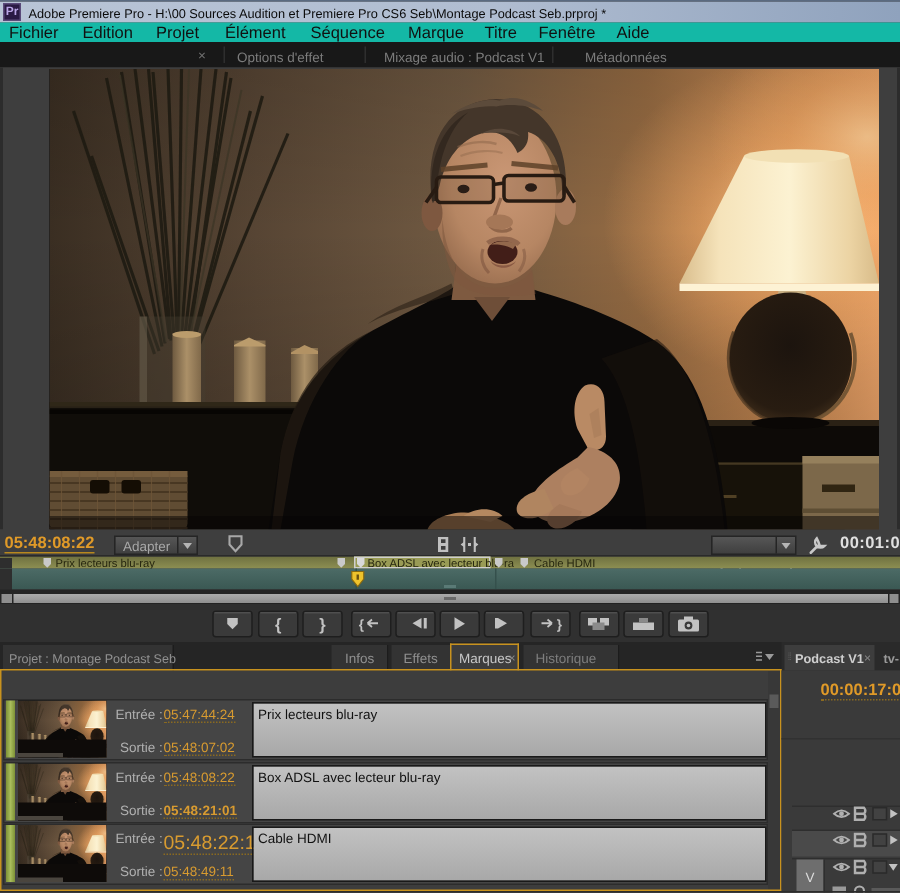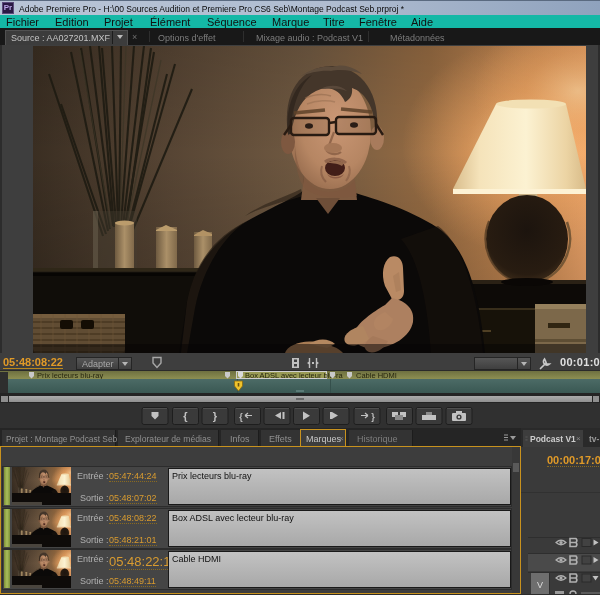--- a/index.html
+++ b/index.html
@@ -22,25 +22,20 @@
   <span class="abs" style="left:104px;top:1px;font-size:11px;color:#111;">Projet</span>
   <span class="abs" style="left:150px;top:1px;font-size:11px;color:#111;">Élément</span>
   <span class="abs" style="left:207px;top:1px;font-size:11px;color:#111;">Séquence</span>
   <span class="abs" style="left:272px;top:1px;font-size:11px;color:#111;">Marque</span>
   <span class="abs" style="left:323px;top:1px;font-size:11px;color:#111;">Titre</span>
   <span class="abs" style="left:359px;top:1px;font-size:11px;color:#111;">Fenêtre</span>
   <span class="abs" style="left:411px;top:1px;font-size:11px;color:#111;">Aide</span>
 </div>
 
 <div class="abs" style="left:0;top:28px;width:600px;height:17px;background:#181818;">
-  <div class="abs" style="left:5px;top:2px;width:123px;height:15px;background:#3c3c3c;border:1px solid #515151;border-bottom:none;box-sizing:border-box;">
-    <span class="abs" style="left:5px;top:2px;font-size:9px;color:#c4c4c4;white-space:nowrap;">Source : AA027201.MXF</span>
-    <span class="abs" style="left:106px;top:0;width:1px;height:13px;background:#1c1c1c;"></span>
-    <span class="abs" style="left:111px;top:4px;width:0;height:0;border-left:3.5px solid transparent;border-right:3.5px solid transparent;border-top:4px solid #bbb;"></span>
-  </div>
   <span class="abs" style="left:132px;top:4px;font-size:9px;color:#6f6f6f;">×</span>
   <span class="abs" style="left:149px;top:3px;width:1px;height:11px;background:#2e2e2e;"></span>
   <span class="abs" style="left:158px;top:5px;font-size:9px;color:#7c7c7c;">Options d'effet</span>
   <span class="abs" style="left:243px;top:3px;width:1px;height:11px;background:#2e2e2e;"></span>
   <span class="abs" style="left:256px;top:5px;font-size:9px;color:#7c7c7c;">Mixage audio : Podcast V1</span>
   <span class="abs" style="left:368px;top:3px;width:1px;height:11px;background:#2e2e2e;"></span>
   <span class="abs" style="left:390px;top:5px;font-size:9px;color:#7c7c7c;">Métadonnées</span>
 </div>
 
 <div class="abs" style="left:0;top:45px;width:600px;height:308px;background:#3e3e3e;border-left:2px solid #2c2c2c;border-right:2px solid #2c2c2c;box-sizing:border-box;">
@@ -371,23 +366,20 @@
           <circle cx="459" cy="14" r="1.2" fill="#c2c2c2"></circle>
         </g>
   </g>
 </svg>
 </div>
 
 <div class="abs" style="left:0;top:428px;width:600px;height:19px;background:#252525;">
 <div class="abs" style="left:2px;top:2px;width:113px;height:31px;background:#333;border-right:1px solid #1c1c1c;">
     <span class="abs" style="left:4px;top:4px;font-size:8.4px;color:#909090;white-space:nowrap;">Projet : Montage Podcast Seb</span>
   </div>
-  <div class="abs" style="left:118px;top:2px;width:100px;height:17px;background:#333;border-right:1px solid #1c1c1c;">
-    <span class="abs" style="left:7px;top:4px;font-size:8.6px;color:#909090;white-space:nowrap;">Explorateur de médias</span>
-  </div>
   <div class="abs" style="left:221px;top:2px;width:37px;height:17px;background:#333;border-right:1px solid #1c1c1c;">
     <span class="abs" style="left:9px;top:4px;font-size:9px;color:#909090;">Infos</span>
   </div>
   <div class="abs" style="left:261px;top:2px;width:39px;height:17px;background:#333;border-right:1px solid #1c1c1c;padding-left:36px;">
     <span class="abs" style="left:8px;top:4px;font-size:9px;color:#909090;">Effets</span>
   </div>
   <div class="abs" style="left:300px;top:1px;width:46px;height:18px;background:#3d3d3d;border:1px solid #c8921e;border-bottom:none;box-sizing:border-box;">
     <span class="abs" style="left:5px;top:4px;font-size:9px;color:#c8c8c8;">Marques</span>
     <span class="abs" style="left:38px;top:4px;font-size:8px;color:#8a8a8a;">×</span>
   </div>
@@ -432,21 +424,21 @@
   <div class="abs" style="left:12px;top:62px;width:59px;height:38px;overflow:hidden;background:#000;">
     <svg width="59" height="38" viewBox="0 0 553 307" preserveAspectRatio="none">
         <use href="#scene"></use>
       </svg>
     <div class="abs" style="left:0;top:26px;width:59px;height:12px;background:#0e0b09;"></div>
     <div class="abs" style="left:0;top:35px;width:30px;height:3px;background:#4a453e;"></div>
   </div>
   <span class="abs" style="left:77px;top:66px;font-size:9px;color:#b0b0b0;">Entrée :</span>
   <span class="abs tc" style="left:109px;top:66px;font-size:9px;font-weight:normal;color:#d89b30;border-bottom:1px dotted #8a6a20;">05:48:08:22</span>
   <span class="abs" style="left:80px;top:88px;font-size:9px;color:#b0b0b0;">Sortie :</span>
-  <span class="abs tc" style="left:109px;top:88px;font-size:9px;font-weight:normal;color:#d89b30;border-bottom:1px dotted #8a6a20;">05:48:21:01</span>
+  <span class="abs tc" style="left:109px;top:88px;font-size:9px;font-weight:bold;color:#d89b30;border-bottom:1px dotted #8a6a20;">05:48:21:01</span>
   <div class="abs" style="left:168px;top:63px;width:343px;height:37px;background:linear-gradient(#c2c2c2,#a8a8a8);border:1px solid #191919;box-sizing:border-box;">
     <span class="abs" style="left:3px;top:2px;font-size:9px;color:#111;text-align:center;">Box ADSL avec lecteur blu-ray</span>
   </div>
 
   <div class="abs" style="left:2px;top:102px;width:510px;height:41px;background:#454545;border:1px solid #2c2c2c;box-sizing:border-box;"></div>
   <div class="abs" style="left:4px;top:103px;width:6px;height:38px;background:linear-gradient(90deg,#7d9136,#a9bd5c,#7d9136);"></div>
   <div class="abs" style="left:12px;top:103px;width:59px;height:38px;overflow:hidden;background:#000;">
     <svg width="59" height="38" viewBox="0 0 553 307" preserveAspectRatio="none">
         <use href="#scene"></use>
       </svg>

